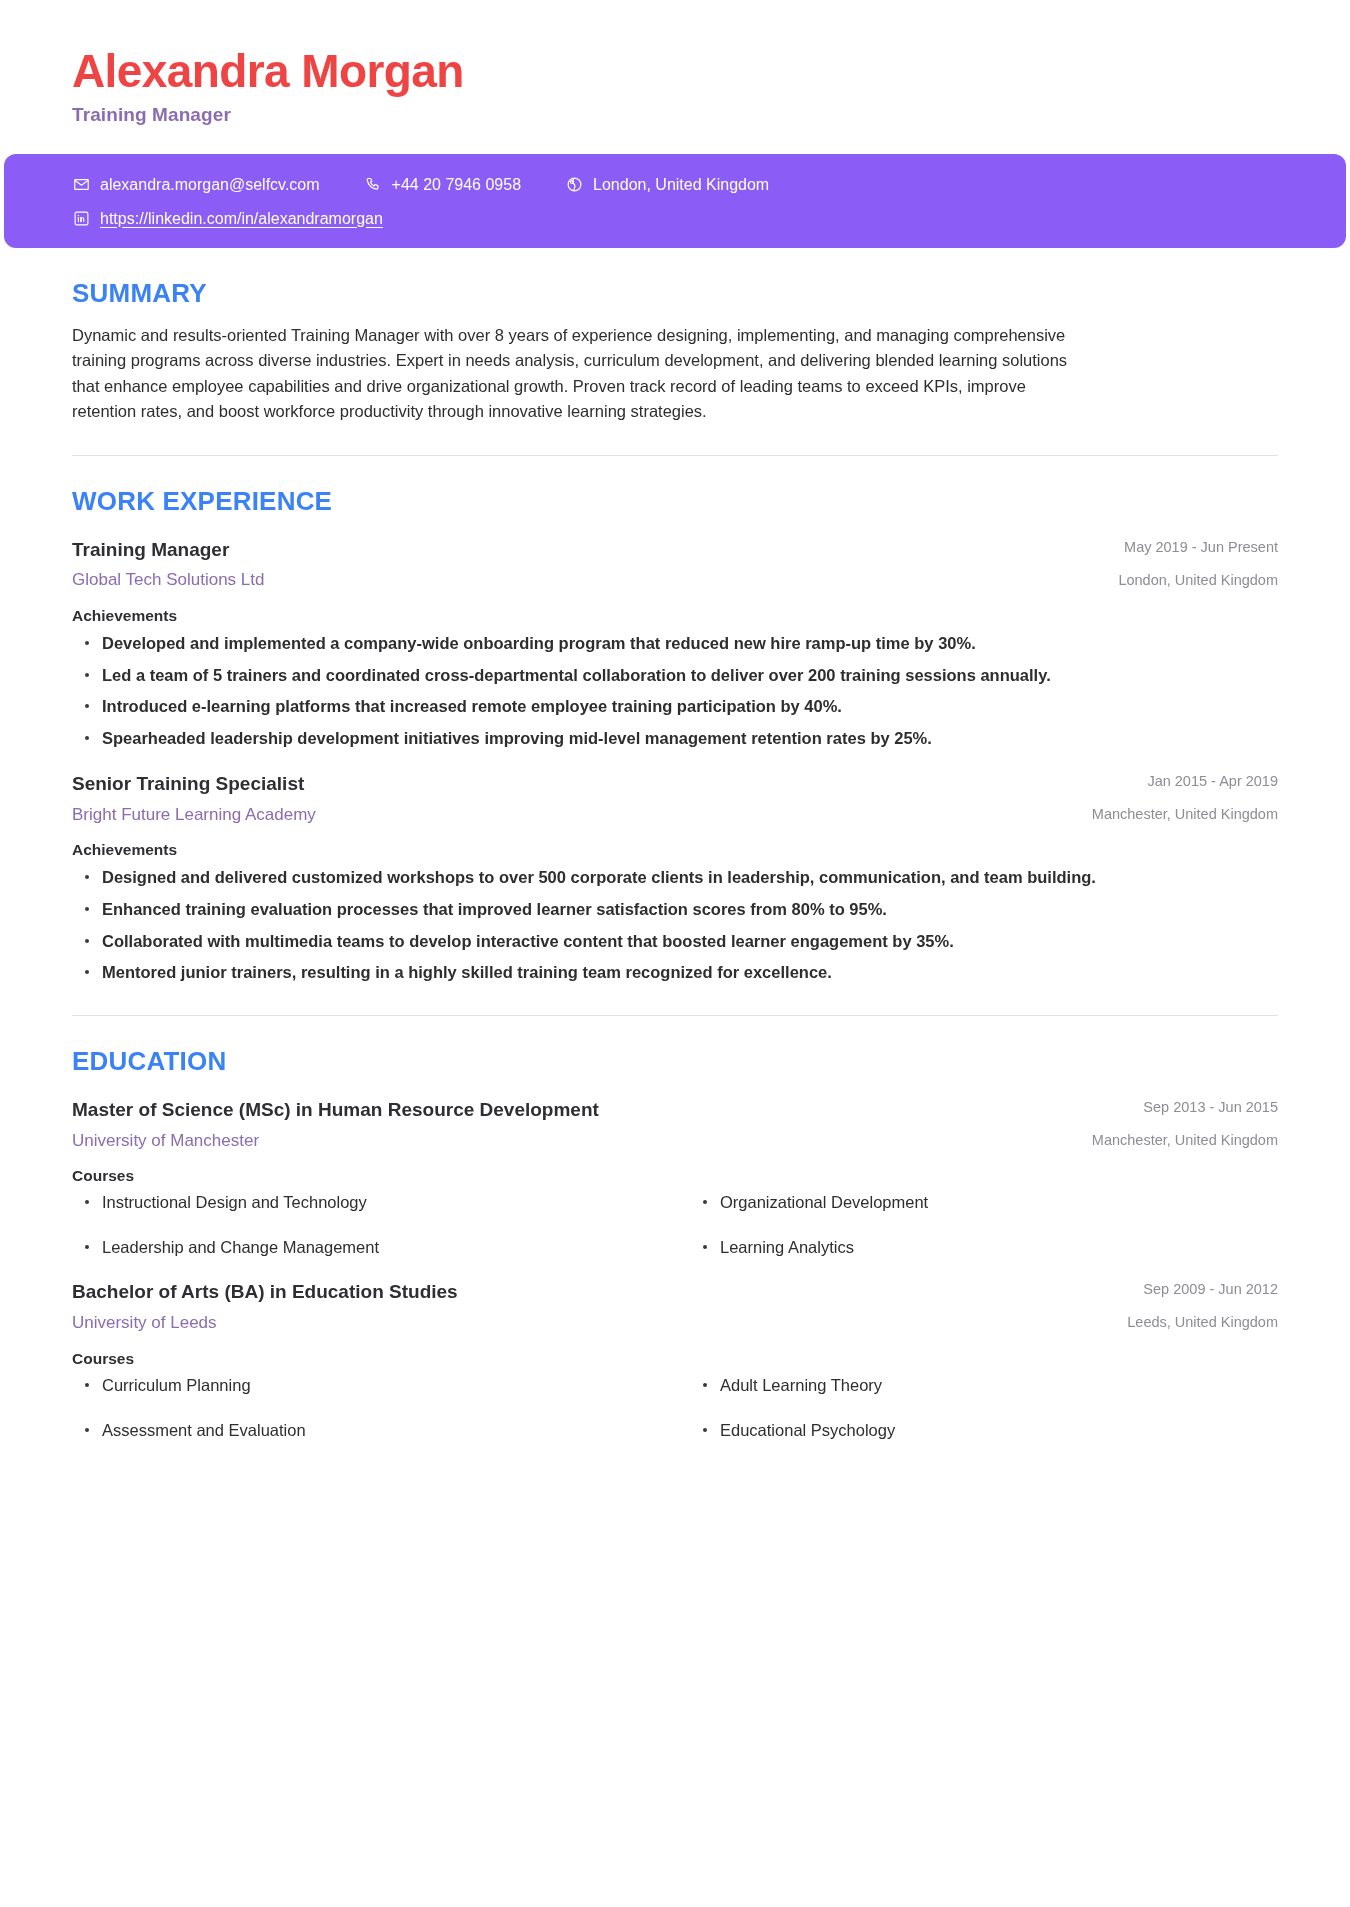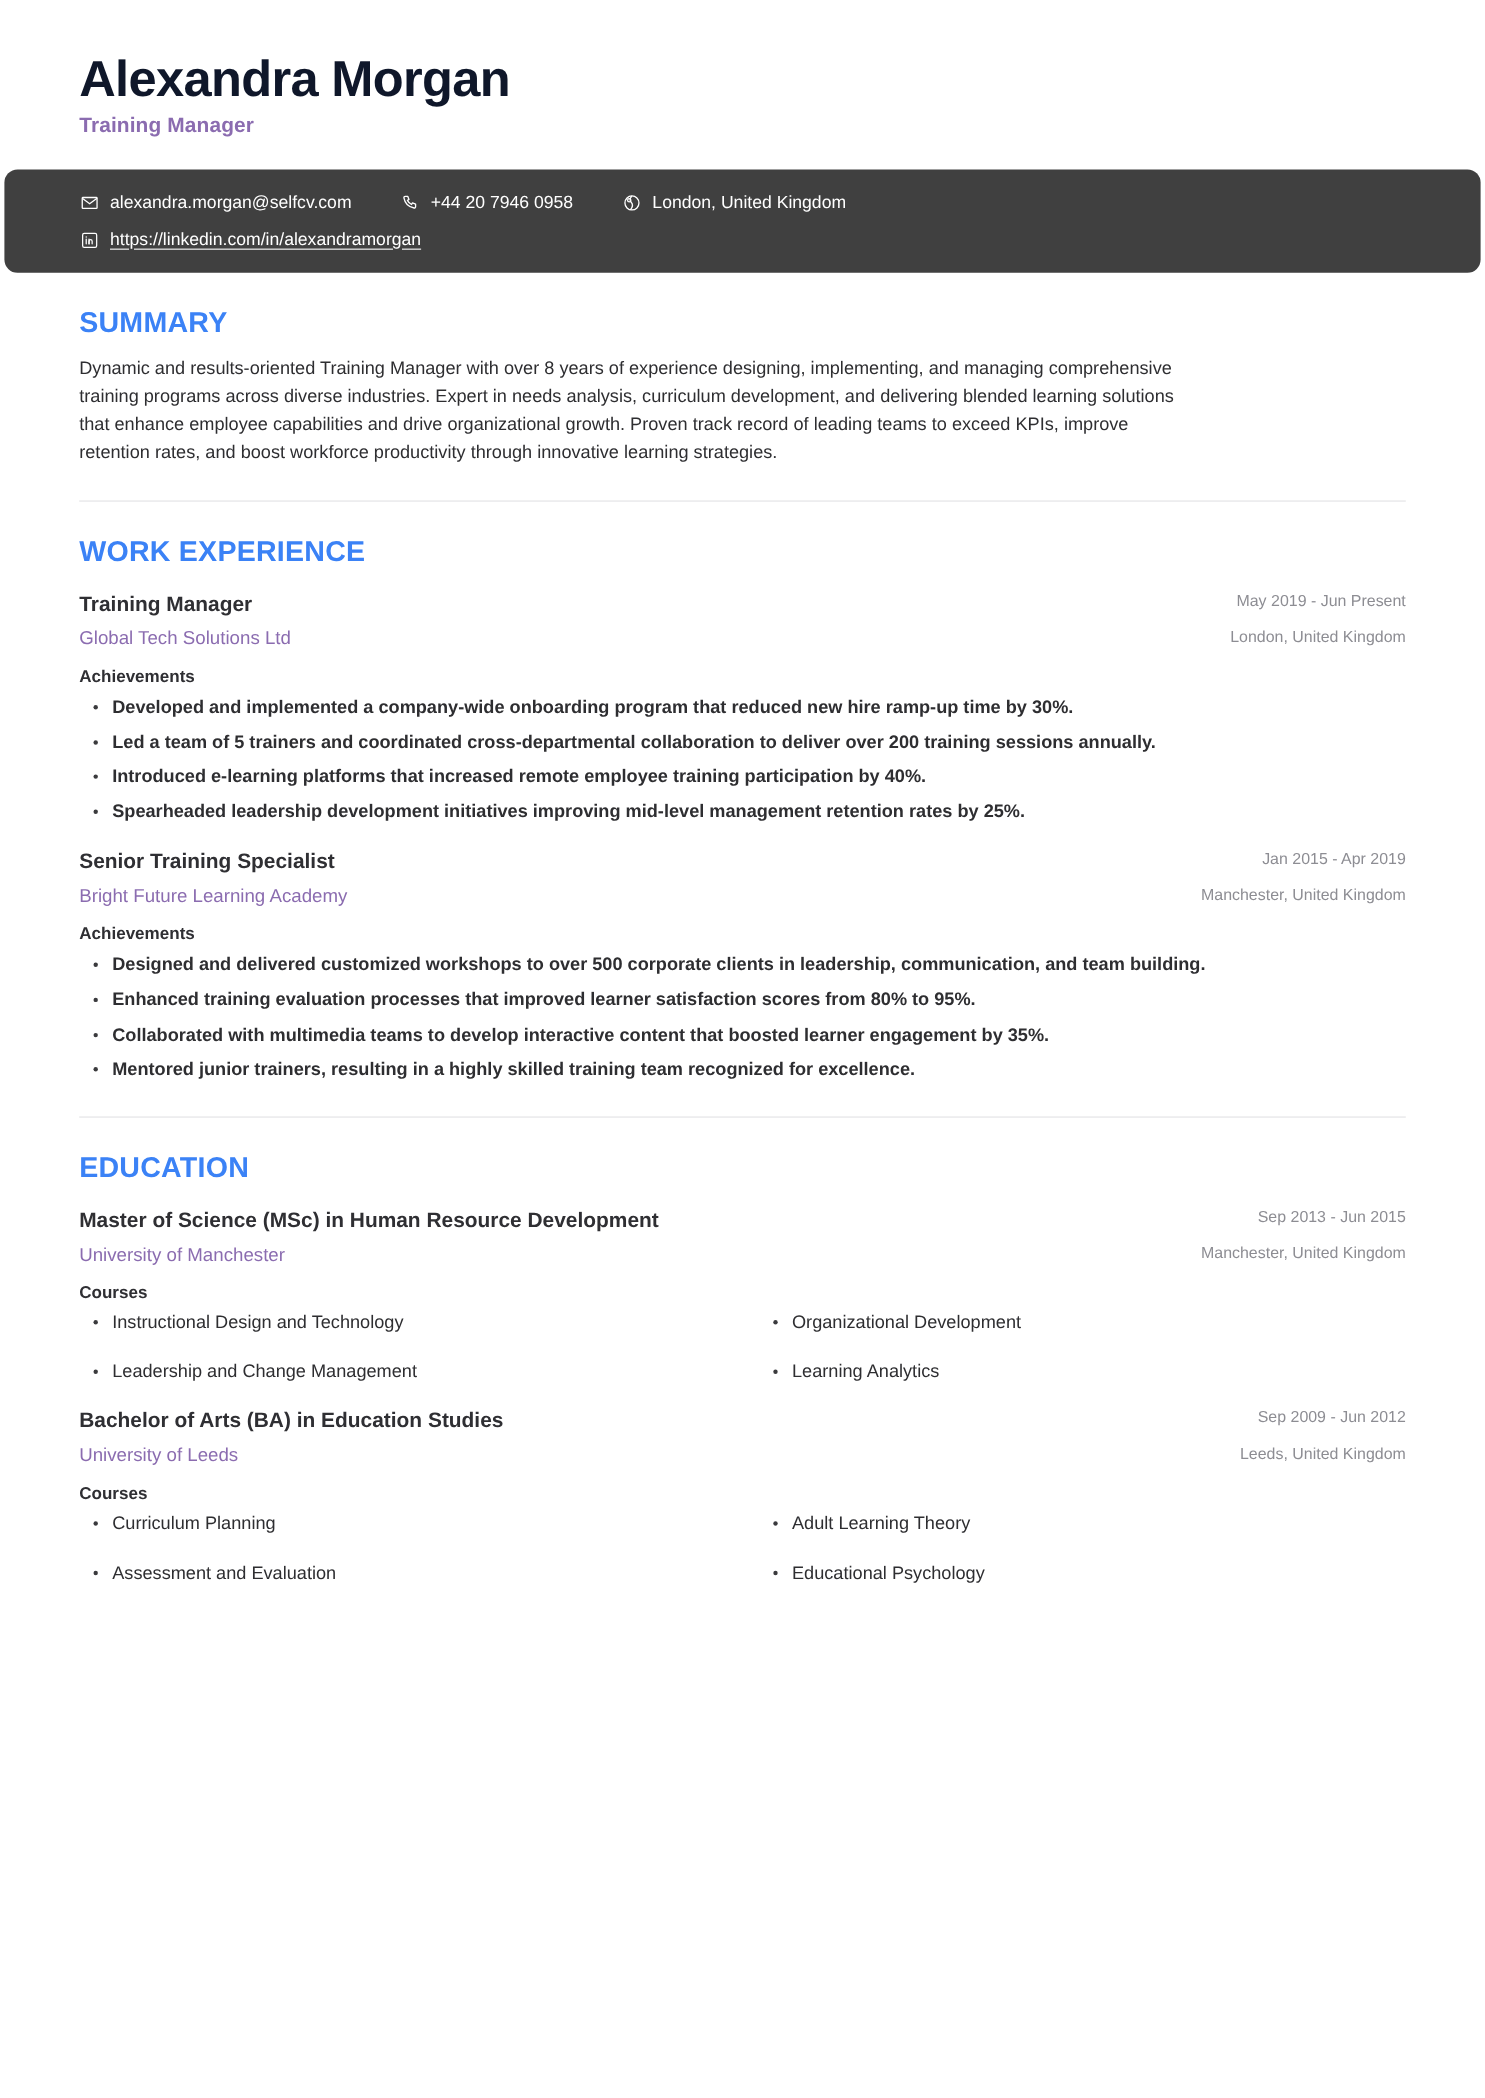--- a/index.html
+++ b/index.html
@@ -25,35 +25,35 @@
   }
 
   
   .header {
     padding: 0 72px 0 72px;
   }
   .name {
     font-size: 46px;
     font-weight: 800;
     letter-spacing: -0.6px;
-    color: #0f172a;
+    color: #ef4444;
     line-height: 1.12;
     margin: 0 0 6px 0;
   }
   .role {
     font-size: 19px;
     font-weight: 700;
     color: #8b6cb0;
     letter-spacing: 0.1px;
     margin: 0 0 28px 0;
   }
 
   
   .contact-band {
-    background: #404040;
+    background: #8b5cf6;
     color: #ffffff;
     border-radius: 12px;
     margin: 0 4px;
     padding: 22px 68px 20px 68px;
     box-sizing: border-box;
   }
   .contact-row {
     display: flex;
     flex-wrap: wrap;
     align-items: center;

